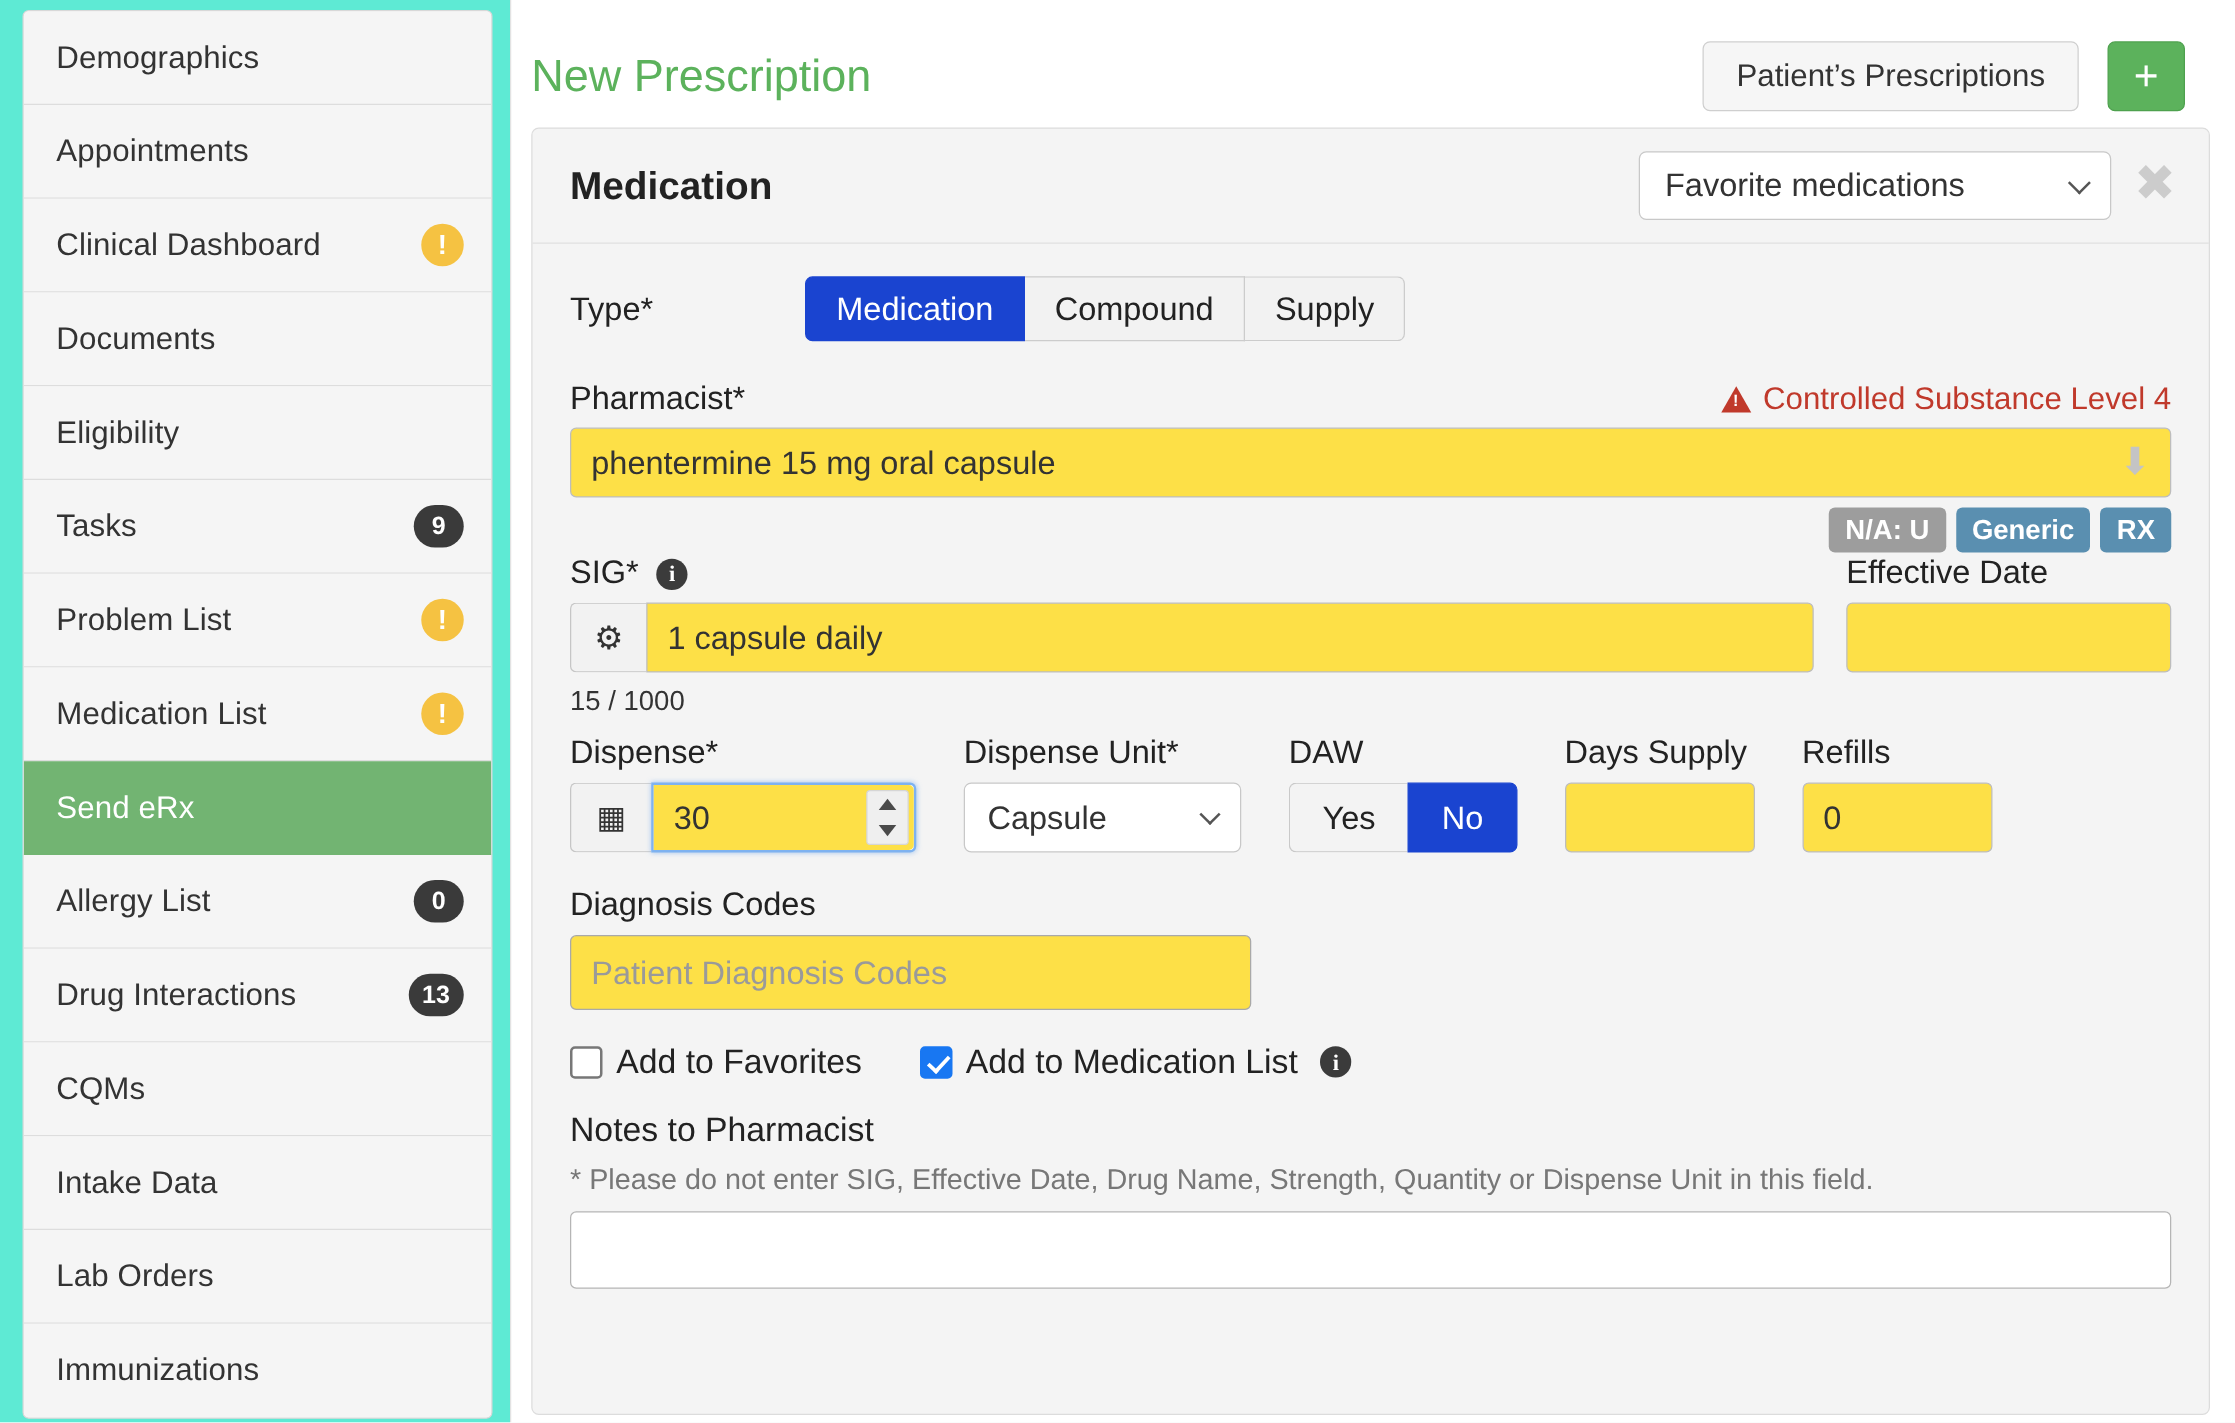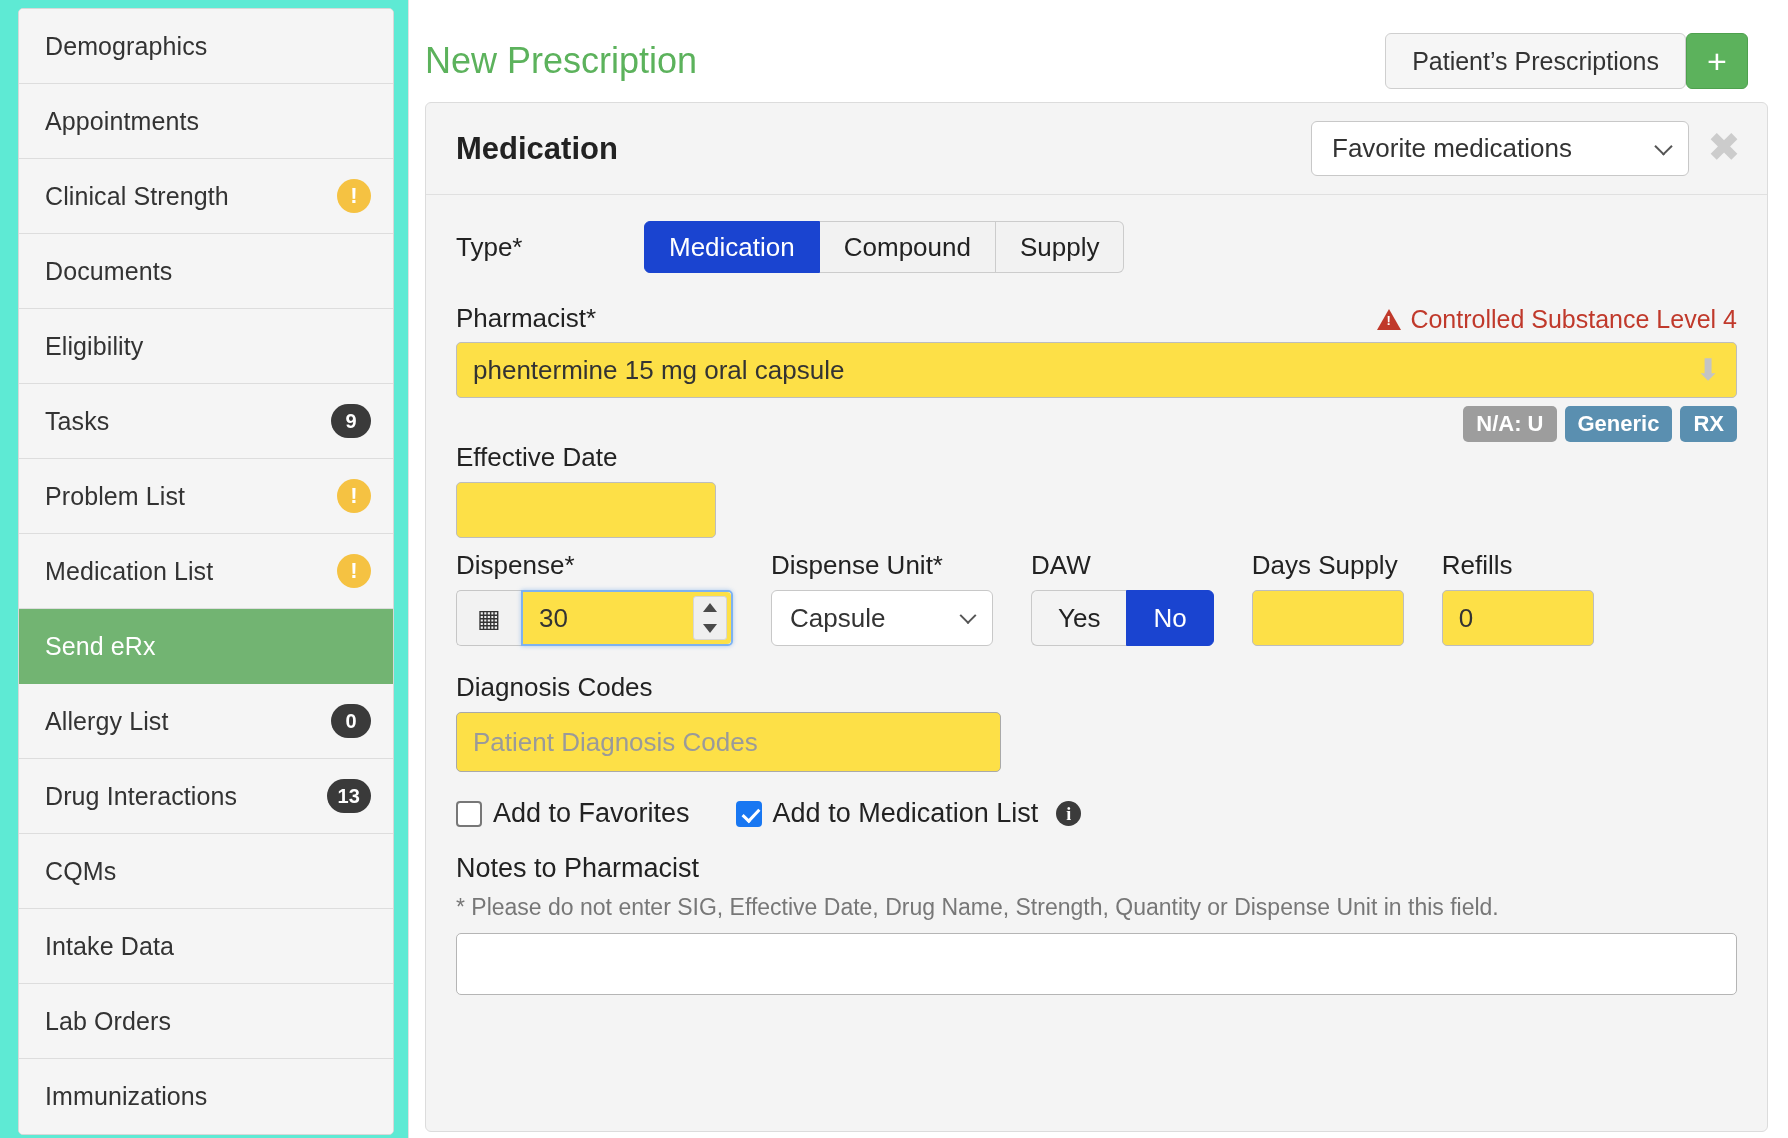--- a/index.html
+++ b/index.html
@@ -84,21 +84,21 @@
     padding: 26px 20px 0 16px;
     height: 96px;
   }
   .page-title {
     color: #5cb25c;
     font-size: 36px;
     font-weight: normal;
     margin: 0;
     padding-left: 0;
   }
-  .header-actions { display: flex; align-items: stretch; gap: 0; }
+  .header-actions { display: flex; align-items: stretch; gap: 23px; }
   .btn-outline {
     background: #f6f6f6;
     border: 1px solid #cfcfcf;
     border-radius: 6px;
     padding: 0 26px;
     height: 56px;
     font-size: 25px;
     color: #333;
     display: flex; align-items: center;
     cursor: pointer;
@@ -401,21 +401,21 @@
 
       <div class="side-item">
         <span class="side-label">Demographics</span>
       </div>
 
       <div class="side-item">
         <span class="side-label">Appointments</span>
       </div>
 
       <div class="side-item">
-        <span class="side-label">Clinical Strength</span>
+        <span class="side-label">Clinical Dashboard</span>
         <span class="badge-warn">!</span>
       </div>
 
       <div class="side-item">
         <span class="side-label">Documents</span>
       </div>
 
       <div class="side-item">
         <span class="side-label">Eligibility</span>
       </div>
@@ -517,20 +517,31 @@
         </div>
 
         <div class="tags">
           <span class="tag grey">N/A: U</span>
           <span class="tag blue">Generic</span>
           <span class="tag blue">RX</span>
         </div>
 
         
         <div class="sig-row">
+          <div class="sig-col">
+            <span class="lbl">
+              <span>SIG*</span>
+              <span class="info-dot">i</span>
+            </span>
+            <div class="sig-group">
+              <div class="sig-gear">⚙</div>
+              <input class="input" type="text" value="1 capsule daily" style="">
+            </div>
+            <div class="char-count">15 / 1000</div>
+          </div>
           <div class="eff-col">
             <span class="lbl">Effective Date</span>
             <input class="input" type="text" value="" style="">
           </div>
         </div>
 
         
         <div class="grid-row">
 
           <div>

